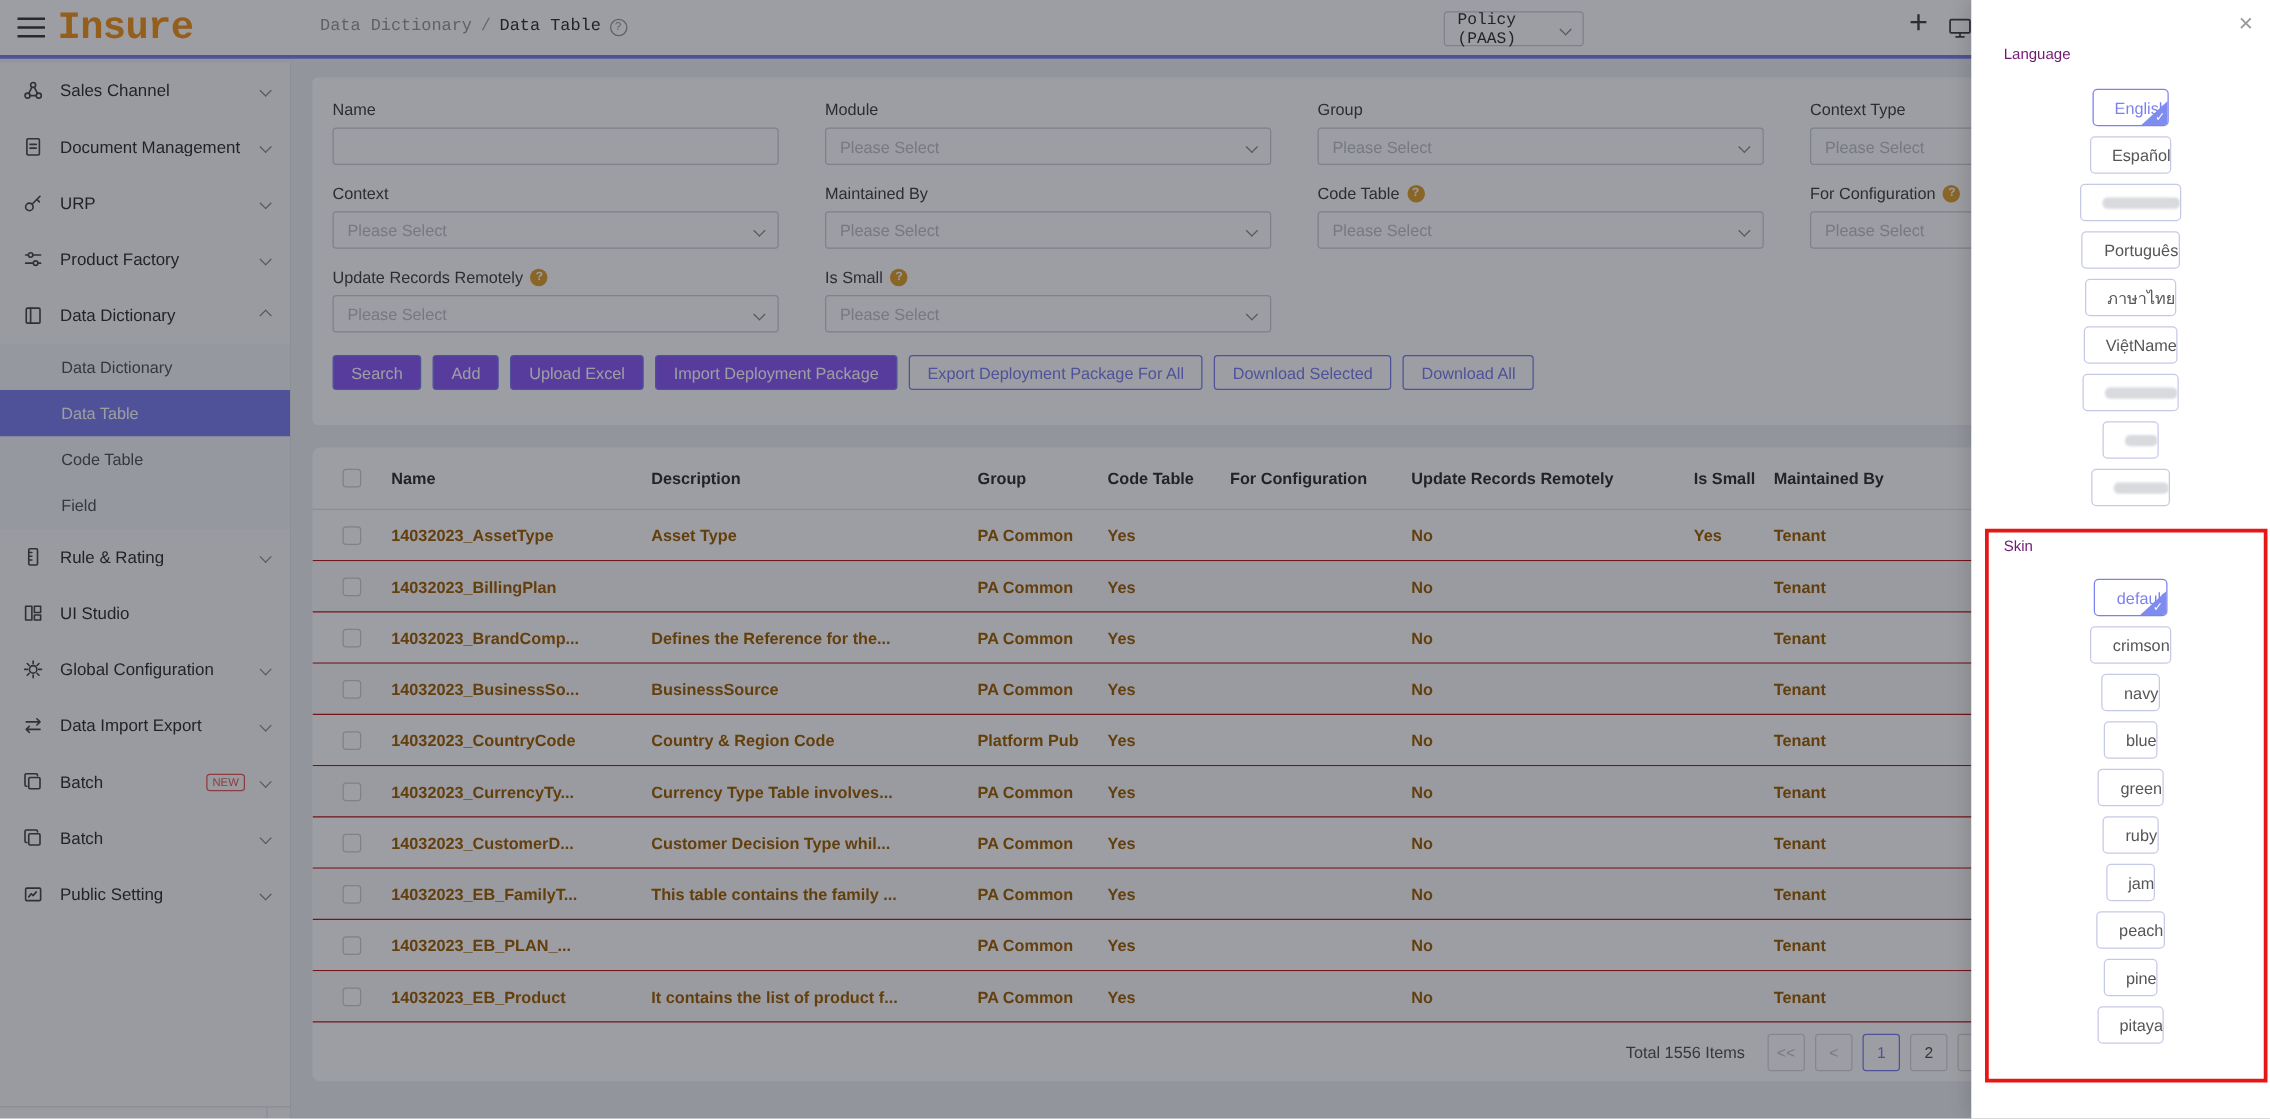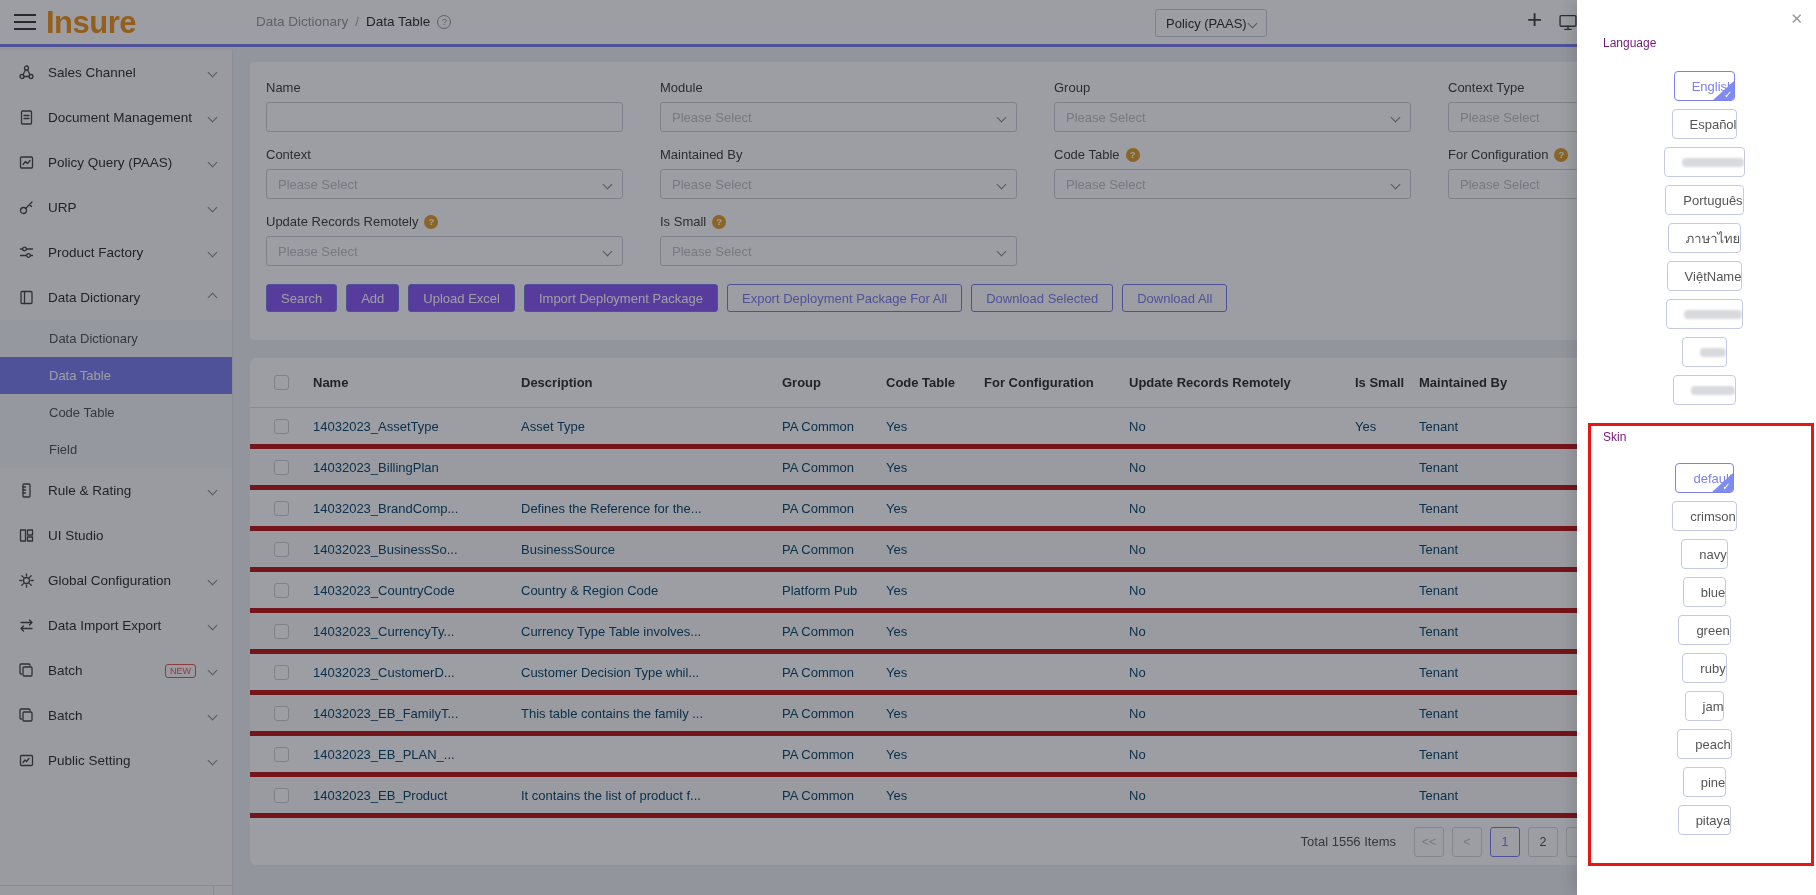--- a/index.html
+++ b/index.html
@@ -2,21 +2,21 @@
 <html><head>
 <meta charset="utf-8">
 <style>
   html,body{margin:0;padding:0;background:#dfe1e6;}
   *{box-sizing:border-box;}
   .app{position:relative;width:1816px;height:895px;overflow:hidden;background:#eef0f4;
        font-family:"Liberation Sans","DejaVu Sans",sans-serif;color:#333;}
 
   
   .header{position:absolute;top:0;left:0;width:100%;height:47px;background:#fff;
-          border-bottom:3px solid #7d81ee;z-index:10;}
+          border-bottom:3px solid #7d81ee;z-index:10;font-family:Liberation Mono, monospace;}
   .hamburger{position:absolute;left:14px;top:14px;width:22px;height:18px;cursor:pointer;}
   .hamburger i{display:block;height:2px;background:#3c3c3c;margin-bottom:5px;}
   .logo{position:absolute;left:46px;top:5px;font-size:31px;font-weight:800;color:#f0951f;letter-spacing:-0.5px;}
   .breadcrumb{position:absolute;left:256px;top:14px;font-size:13.5px;display:flex;align-items:center;gap:7px;}
   .bc-parent{color:#999;}
   .bc-sep{color:#aaa;}
   .bc-current{color:#333;}
   .help-round{display:inline-flex;align-items:center;justify-content:center;width:14px;height:14px;
               border:1px solid #999;border-radius:50%;color:#999;font-size:9.5px;line-height:1;}
   .help-orange{display:inline-flex;align-items:center;justify-content:center;width:14px;height:14px;
@@ -59,21 +59,21 @@
   .btnrow{margin-top:18px;display:flex;gap:9px;align-items:center;}
   .btn{height:28px;padding:0 14px;border-radius:3px;font-size:13px;display:inline-flex;align-items:center;cursor:pointer;white-space:nowrap;}
   .btn.primary{background:#8b5cf6;color:#fff;border:1px solid #7d81ee;}
   .btn.ghost{background:#fff;color:#7d81ee;border:1px solid #7d81ee;}
   .btn.ghost:first-of-type{margin-left:11px;}
 
   .table-card{position:absolute;left:17px;top:308px;width:1360px;height:507px;background:#fff;border-radius:6px;overflow:hidden;}
   .trow{display:grid;grid-template-columns:39px 208px 261px 104px 98px 145px 226px 64px auto;
         align-items:center;padding-left:24px;font-size:13px;}
   .thead{height:50px;font-weight:bold;color:#333;border-bottom:1px solid #e3e3e3;}
-  .tbody .trow{height:41px;border-bottom:5px solid #b91c1c;color:#0c4a6e;cursor:pointer;}
+  .tbody .trow{height:41px;border-bottom:1px solid #b91c1c;color:#a16207;cursor:pointer;font-weight:bold;}
   .tbody .trow:nth-child(even){background:#fafafb;}
   .cbx{width:15px;height:15px;border:1.5px solid #cfcfcf;border-radius:3px;background:#fff;cursor:pointer;}
   .pager{position:absolute;right:14px;bottom:0;height:47px;display:flex;align-items:center;gap:8px;}
   .pager .total{font-size:13px;color:#555;margin-right:10px;}
   .pbox{width:30px;height:30px;border:1px solid #d6d8e0;border-radius:3px;background:#fff;display:inline-flex;
         align-items:center;justify-content:center;font-size:12.5px;color:#555;cursor:pointer;}
   .pbox.dim{color:#c0c2ca;}
   .pbox.active{border-color:#7d81ee;color:#7d81ee;}
 
   
@@ -152,30 +152,20 @@
               <rect x="3.5" y="2" width="10" height="13" rx="1"></rect>
               <path d="M6 6.5h5M6 9.5h5"></path>
             </svg>
           </span>
           <span class="lbl">Document Management</span>
           <span class="chev"></span>
         </div>
         <div class="side-item">
           <span class="icon">
             <svg width="17" height="17" viewBox="0 0 17 17" fill="none" stroke="currentColor" stroke-width="1.3" stroke-linecap="round" stroke-linejoin="round">
-              <rect x="2.5" y="3" width="12" height="11" rx="1"></rect>
-              <path d="M5 10.5l2.5-3 2 2L12 6.5"></path>
-            </svg>
-          </span>
-          <span class="lbl">Policy Query (PAAS)</span>
-          <span class="chev"></span>
-        </div>
-        <div class="side-item">
-          <span class="icon">
-            <svg width="17" height="17" viewBox="0 0 17 17" fill="none" stroke="currentColor" stroke-width="1.3" stroke-linecap="round" stroke-linejoin="round">
               <circle cx="5.5" cy="11.5" r="3"></circle>
               <path d="M7.8 9.2L14 3M11.5 5.5l2 2"></path>
             </svg>
           </span>
           <span class="lbl">URP</span>
           <span class="chev"></span>
         </div>
         <div class="side-item">
           <span class="icon">
             <svg width="17" height="17" viewBox="0 0 17 17" fill="none" stroke="currentColor" stroke-width="1.3" stroke-linecap="round" stroke-linejoin="round">

